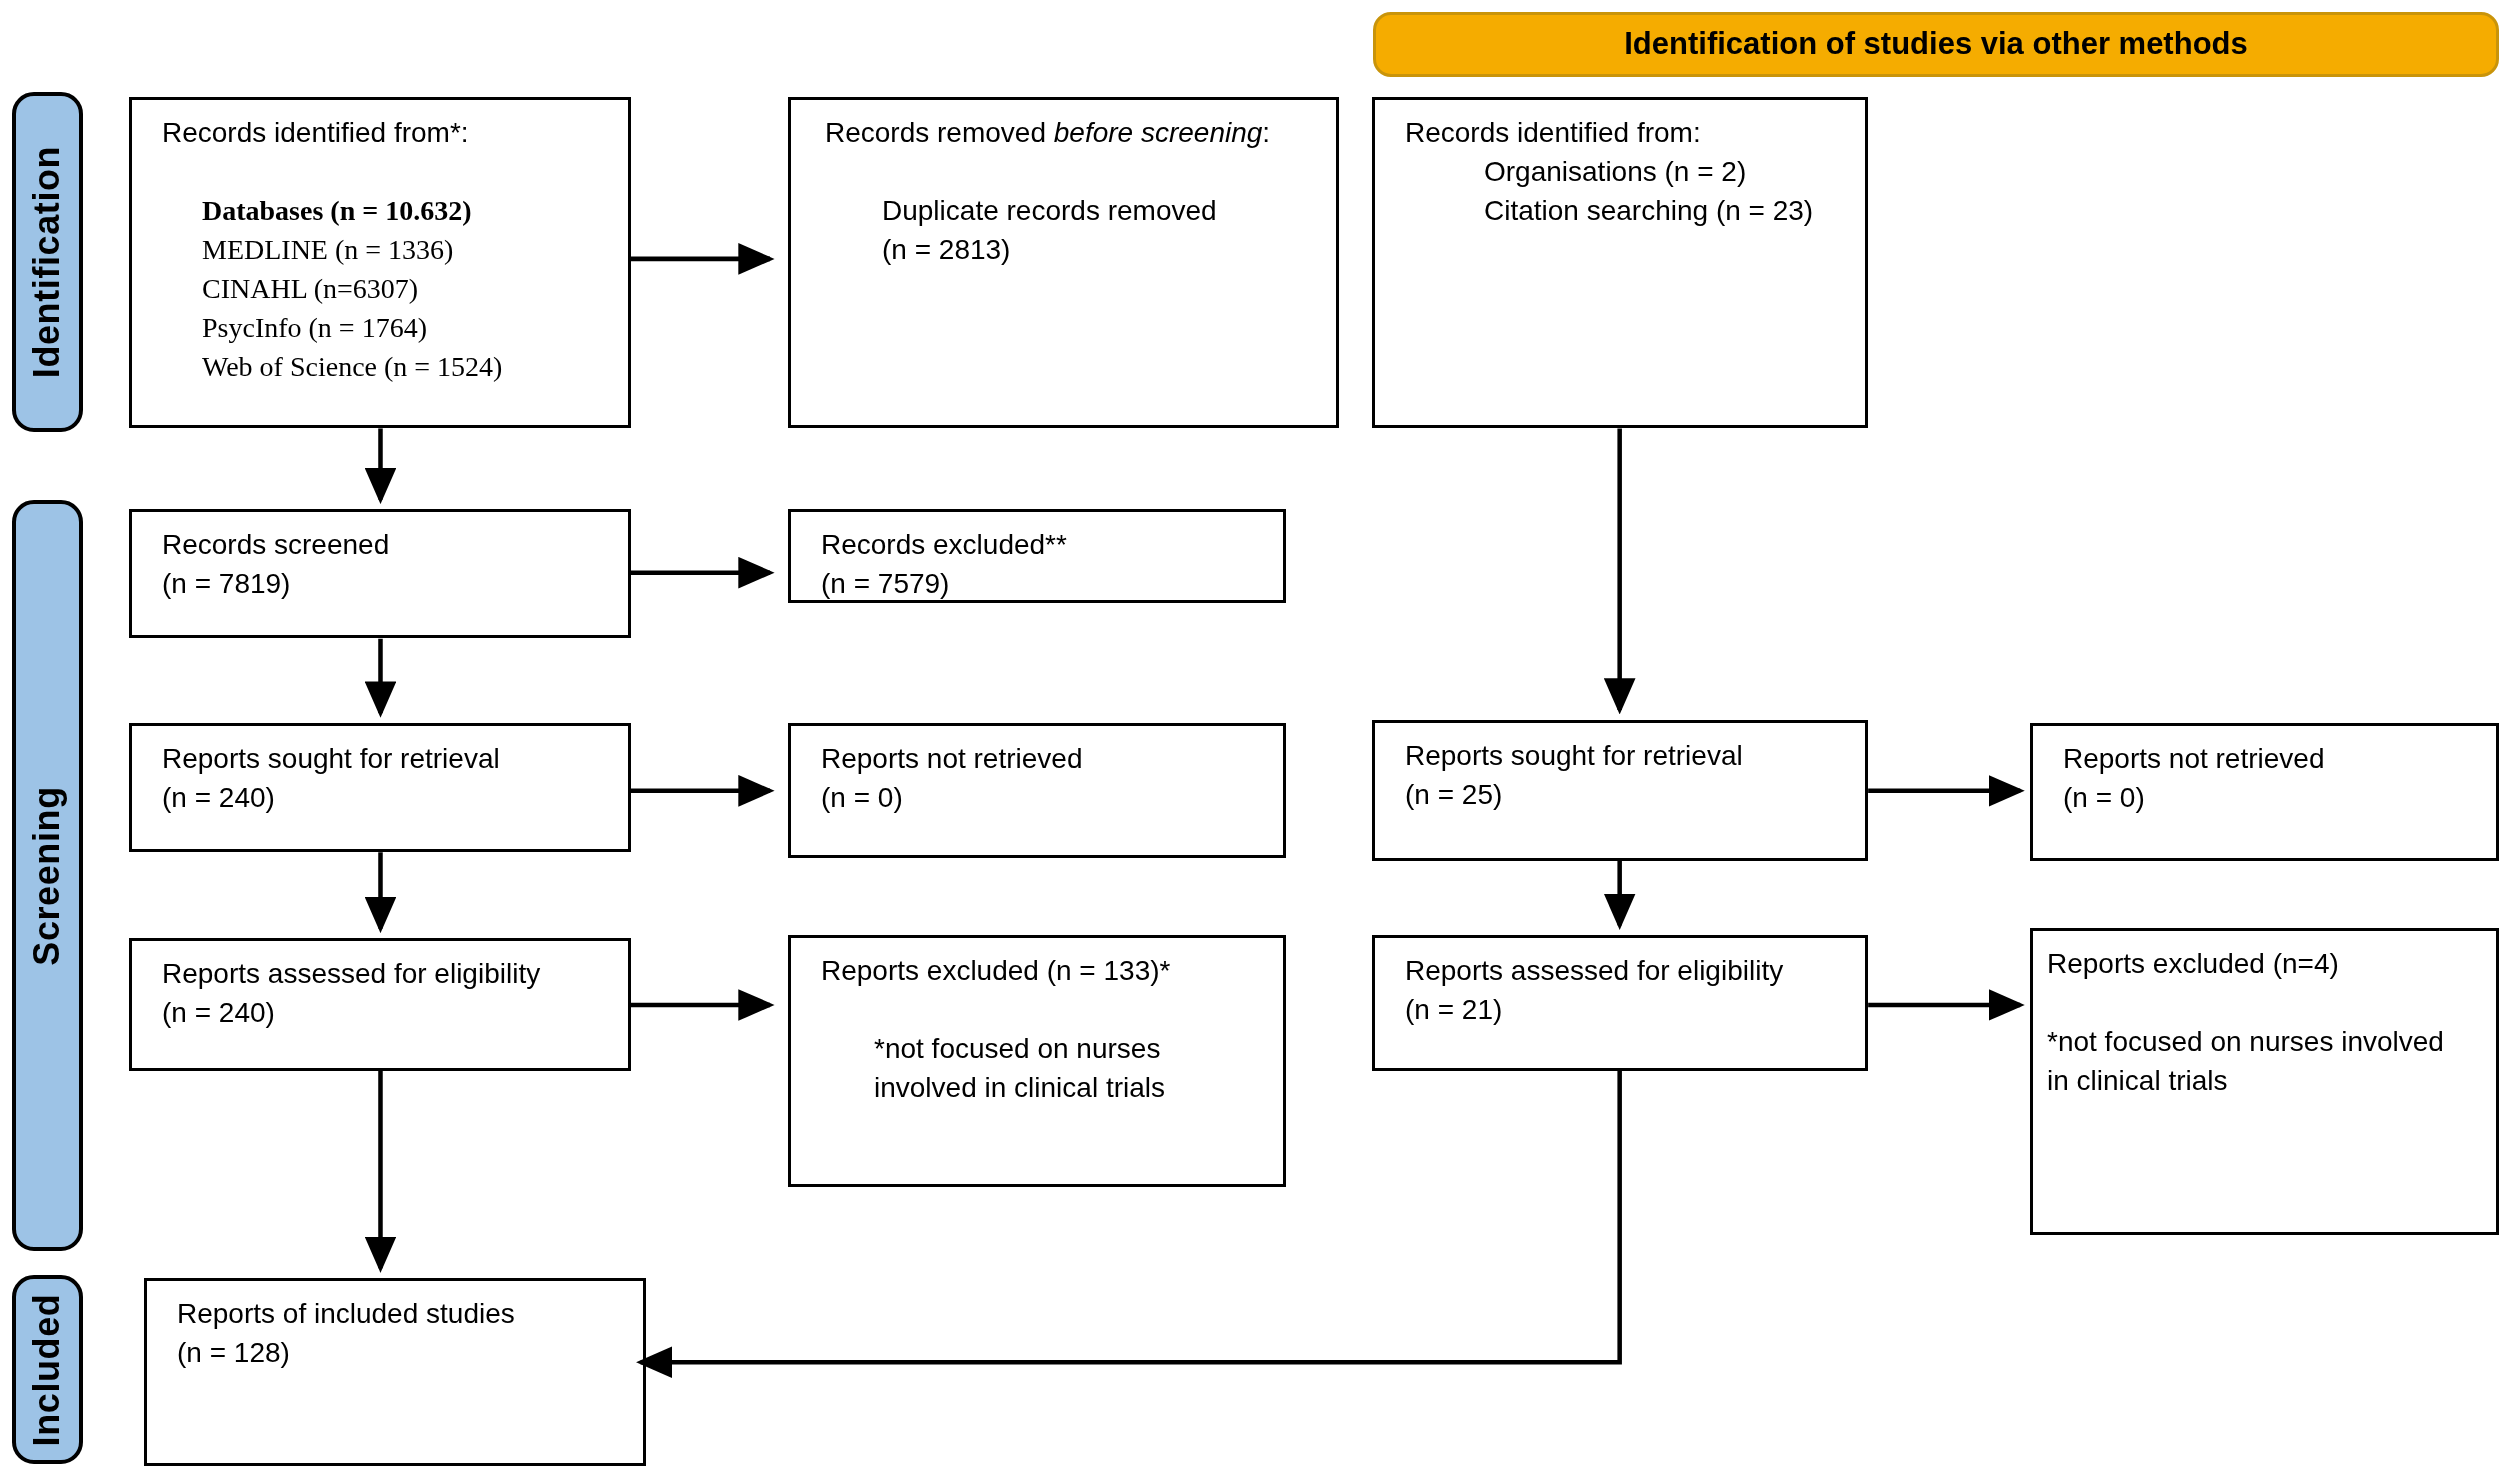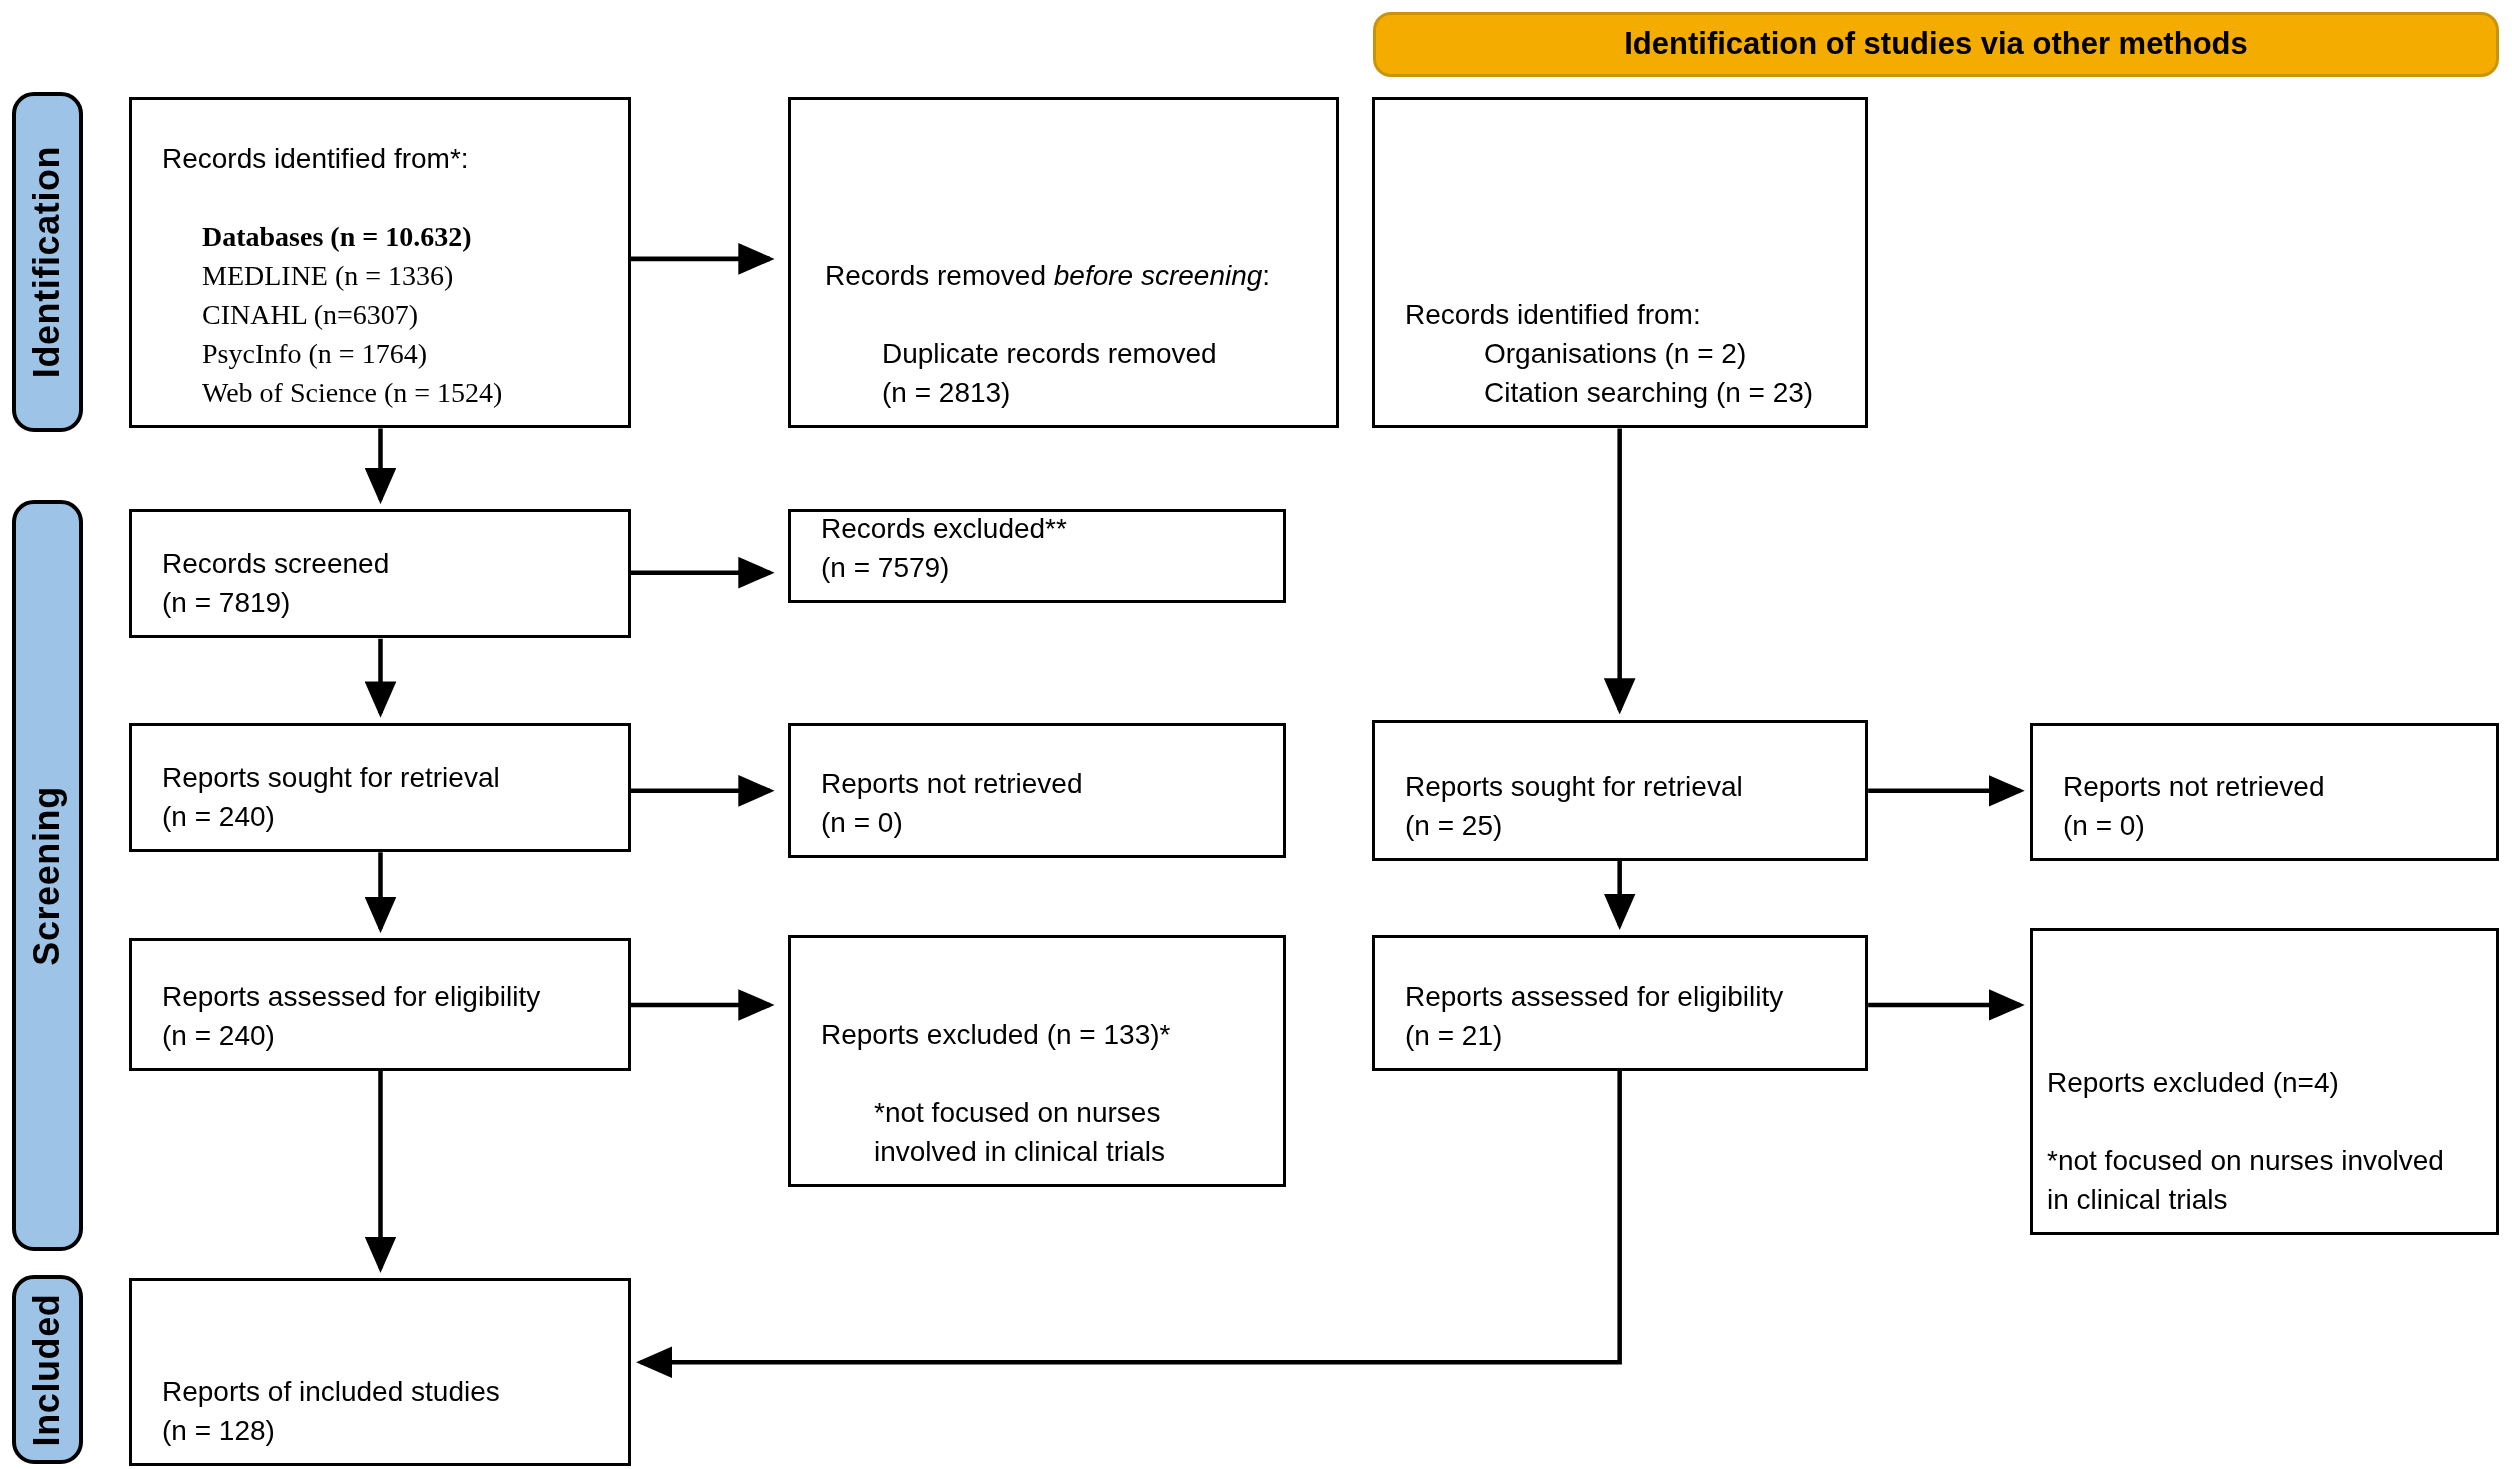--- a/index.html
+++ b/index.html
@@ -16,21 +16,21 @@
     position:absolute;left:11.6px;width:71px;
     background:#9DC3E6;border:4.5px solid #000;border-radius:22px;
     display:flex;align-items:center;justify-content:center;box-sizing:border-box;
   }
   .stage span{
     transform:rotate(-90deg);white-space:nowrap;
     font-weight:bold;font-size:36px;letter-spacing:0.6px;
   }
   .box{
     position:absolute;background:#fff;border:3.2px solid #000;box-sizing:border-box;
-    display:flex;flex-direction:column;justify-content:flex-end;
+    display:flex;flex-direction:column;justify-content:flex-start;
     font-size:28px;line-height:39px;
     padding:13px 18px 13px 30px;
   }
   .box .spacer{height:39px;}
   .b{font-weight:bold;}
   .ind-a{padding-left:40px;font-family:Liberation Serif, serif;}
   .ind-f{padding-left:57px;}
   .ind-j{padding-left:79px;}
   .ind-i{padding-left:53px;}
   .it{font-style:italic;}
@@ -73,21 +73,21 @@
   <div class="box" style="left:129px;top:723px;width:502px;height:129px;">
     <div>Reports sought for retrieval</div>
     <div>(n = 240)</div>
   </div>
 
   <div class="box" style="left:129px;top:938px;width:502px;height:133px;">
     <div>Reports assessed for eligibility</div>
     <div>(n = 240)</div>
   </div>
 
-  <div class="box" style="left:129px;top:1278px;width:502px;height:188px;">
+  <div class="box" style="left:144px;top:1278px;width:502px;height:188px;">
     <div>Reports of included studies</div>
     <div>(n = 128)</div>
   </div>
 
   <div class="box" style="left:788px;top:97px;width:551px;height:331px;padding-left:34px;">
     <div><span>Records removed </span><span class="it">before screening</span><span>:</span></div>
     <div class="spacer"></div>
     <div class="ind-f">Duplicate records removed</div>
     <div class="ind-f">(n = 2813)</div>
   </div>

